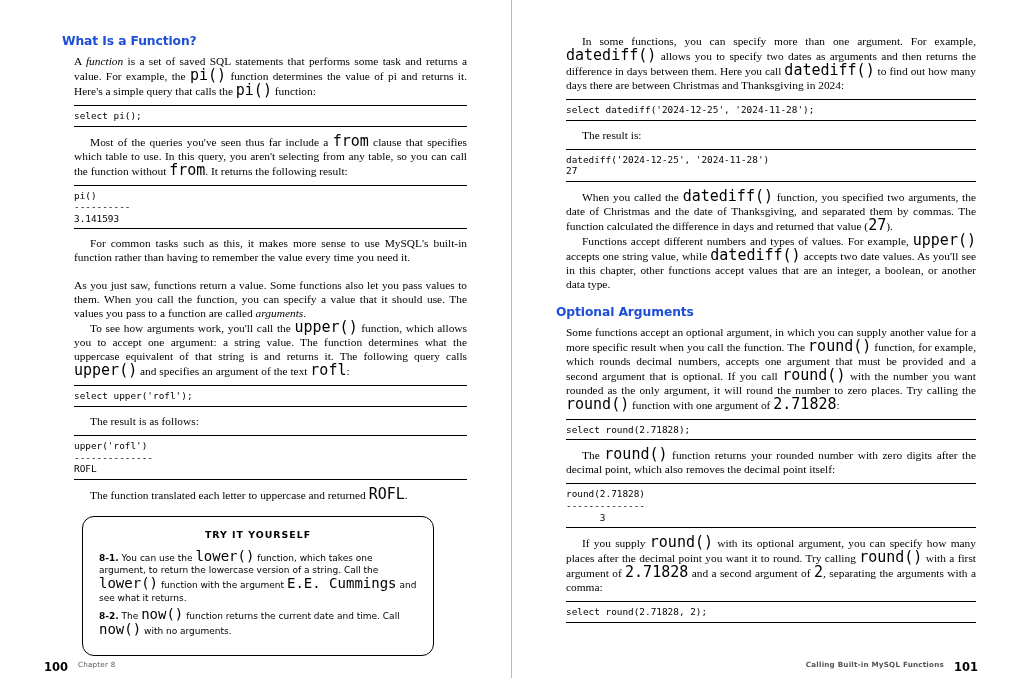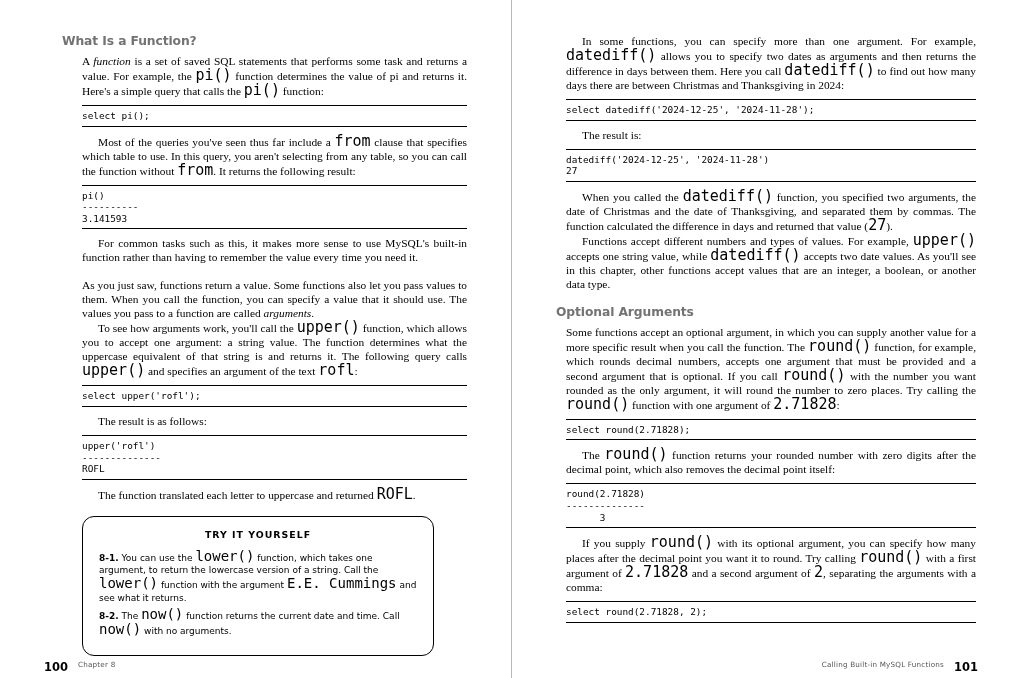--- a/index.html
+++ b/index.html
@@ -32,32 +32,32 @@
   }
   .page-right {
     padding: 34px 48px 0 44px;
   }
   h2.section {
     font-family: "DejaVu Sans", sans-serif;
     font-size: 12.3px;
     font-weight: bold;
     letter-spacing: -0.1px;
     margin: 0 0 6px 0;
-    color: #737373;
+    color: #1d4ed8;
   }
   .sec-spacer { height: 14px; }
   p {
     margin: 0;
     font-size: 11.4px;
     line-height: 14.0px;
     text-align: justify;
     text-indent: 16px;
   }
   p.noindent { text-indent: 0; }
-  .body-block { margin-left: 20px; }
+  .body-block { margin-left: 12px; }
   .body-block-r { margin-left: 10px; }
   em { font-style: italic; }
   code, .code, .mono {
     font-family: "DejaVu Sans Mono", monospace;
     font-size: 9.2px;
   }
   .inline-code {
     font-family: "DejaVu Sans Mono", monospace;
     font-size: 15px;
   }
@@ -120,21 +120,21 @@
   .folio {
     font-size: 11.5px;
     font-weight: bold;
   }
   .runhead {
     font-size: 7.2px;
     color: #555;
     letter-spacing: 0.2px;
   }
   .footer-left .runhead { margin-left: 10px; }
-  .footer-right .runhead { margin-right: 10px; }
+  .footer-right .runhead { margin-right: 10px; font-weight: bold; }
 </style>
 </head>
 <body>
 
 <div class="spread">
 
   <div class="page page-left">
 
     <h2 class="section">What Is a Function?</h2>
 

